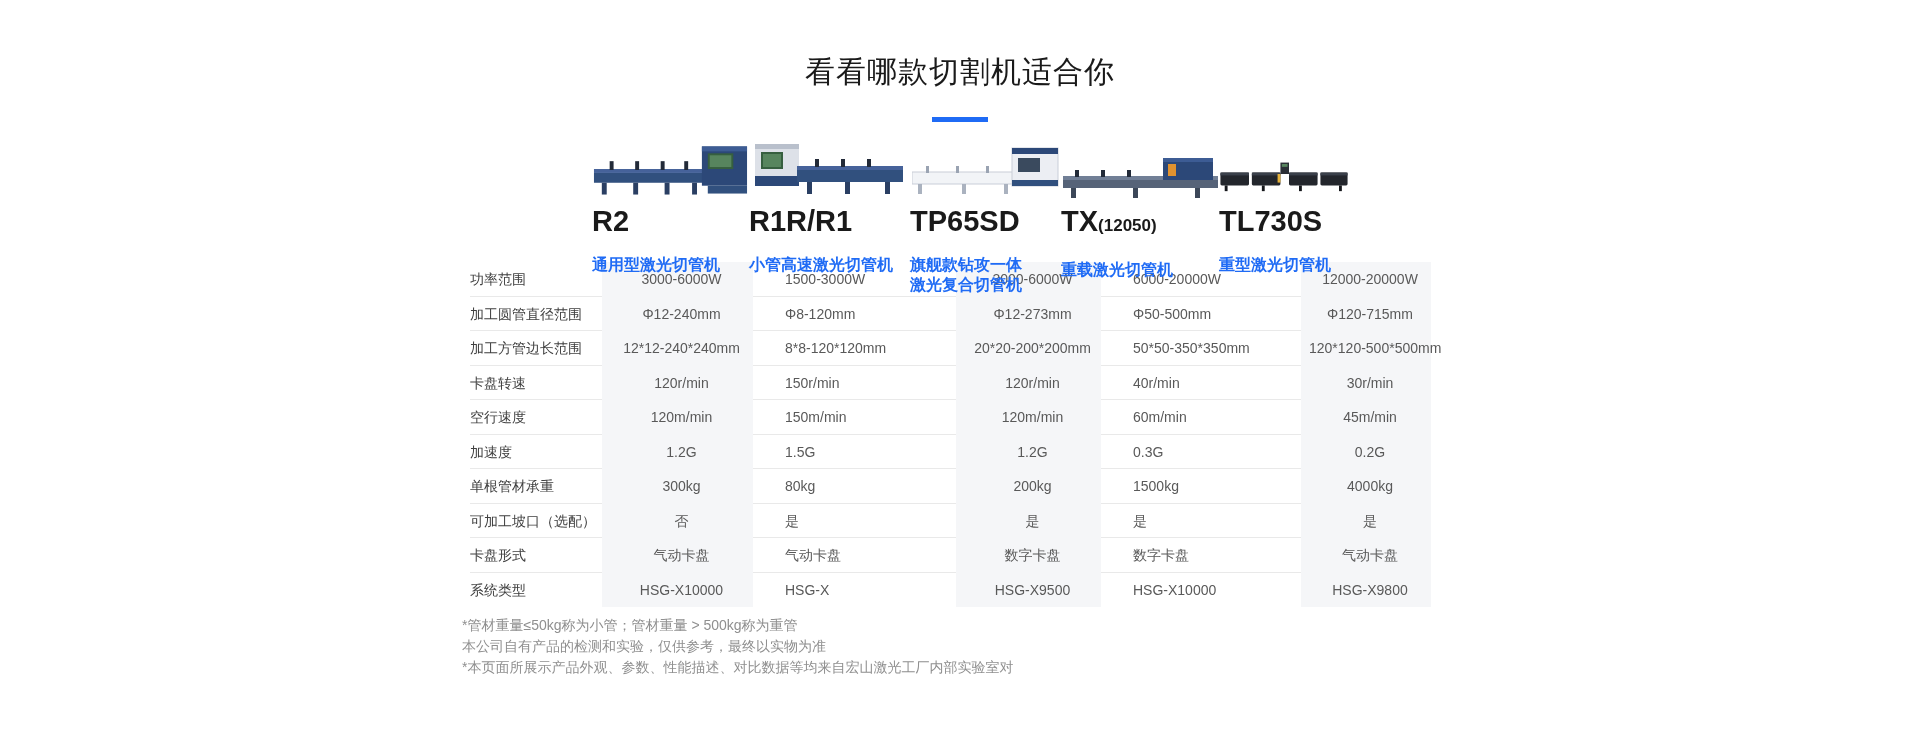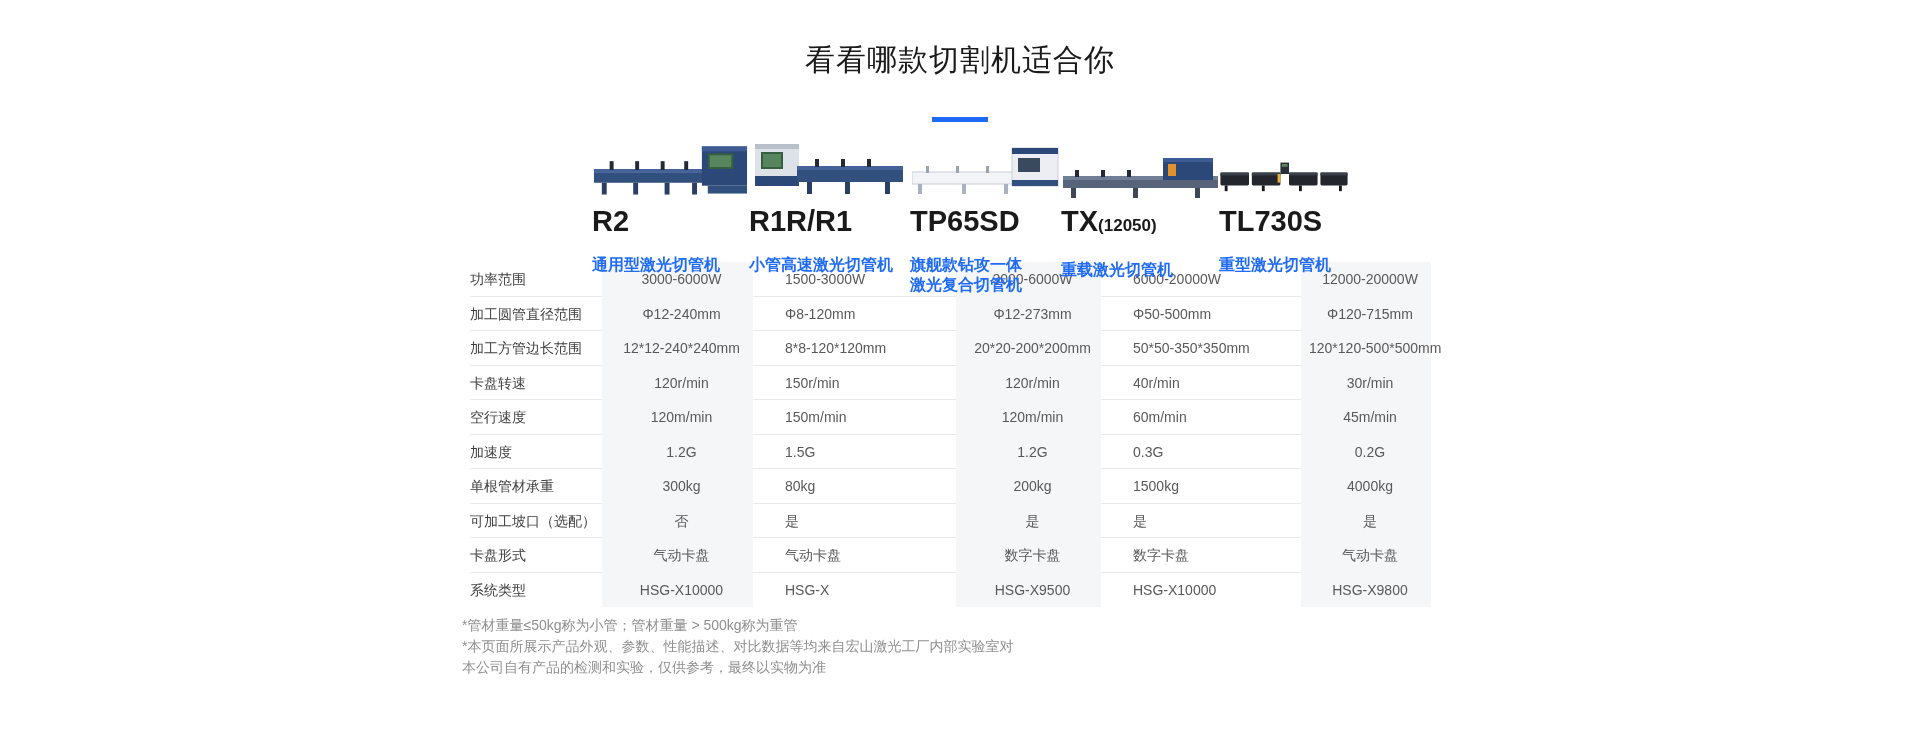--- a/index.html
+++ b/index.html
@@ -6,21 +6,21 @@
   html,body { background:#ffffff; }
   body {
     width:1920px; height:730px; position:relative; overflow:hidden;
     font-family:"Liberation Sans","DejaVu Sans",sans-serif;
     color:#333;
   }
   .stage { position:absolute; inset:0; background:#fff; }
 
   
   .page-title {
-    position:absolute; top:40px; left:0; width:1920px;
+    position:absolute; top:52px; left:0; width:1920px;
     text-align:center; font-size:30px; font-weight:500; color:#1a1a1a;
     letter-spacing:1px;
   }
   .title-underline {
     position:absolute; top:117px; left:932px; width:56px; height:5px;
     background:var(--accent,#1f6bf5);
   }
 
   
   .main { position:absolute; left:470px; top:128px; width:888px; }
@@ -268,18 +268,18 @@
           <div class="spec-cell shade">HSG-X10000</div>
           <div class="spec-cell">HSG-X</div>
           <div class="spec-cell shade">HSG-X9500</div>
           <div class="spec-cell">HSG-X10000</div>
           <div class="spec-cell shade last">HSG-X9800</div>
         </div>
       </div>
 
     <div class="footnotes">
         <div class="footnote-line">*管材重量≤50kg称为小管；管材重量 &gt; 500kg称为重管</div>
+        <div class="footnote-line">本公司自有产品的检测和实验，仅供参考，最终以实物为准</div>
         <div class="footnote-line">*本页面所展示产品外观、参数、性能描述、对比数据等均来自宏山激光工厂内部实验室对</div>
-        <div class="footnote-line">本公司自有产品的检测和实验，仅供参考，最终以实物为准</div>
       </div>
 
   </div>
 </div>
 
 </body></html>

